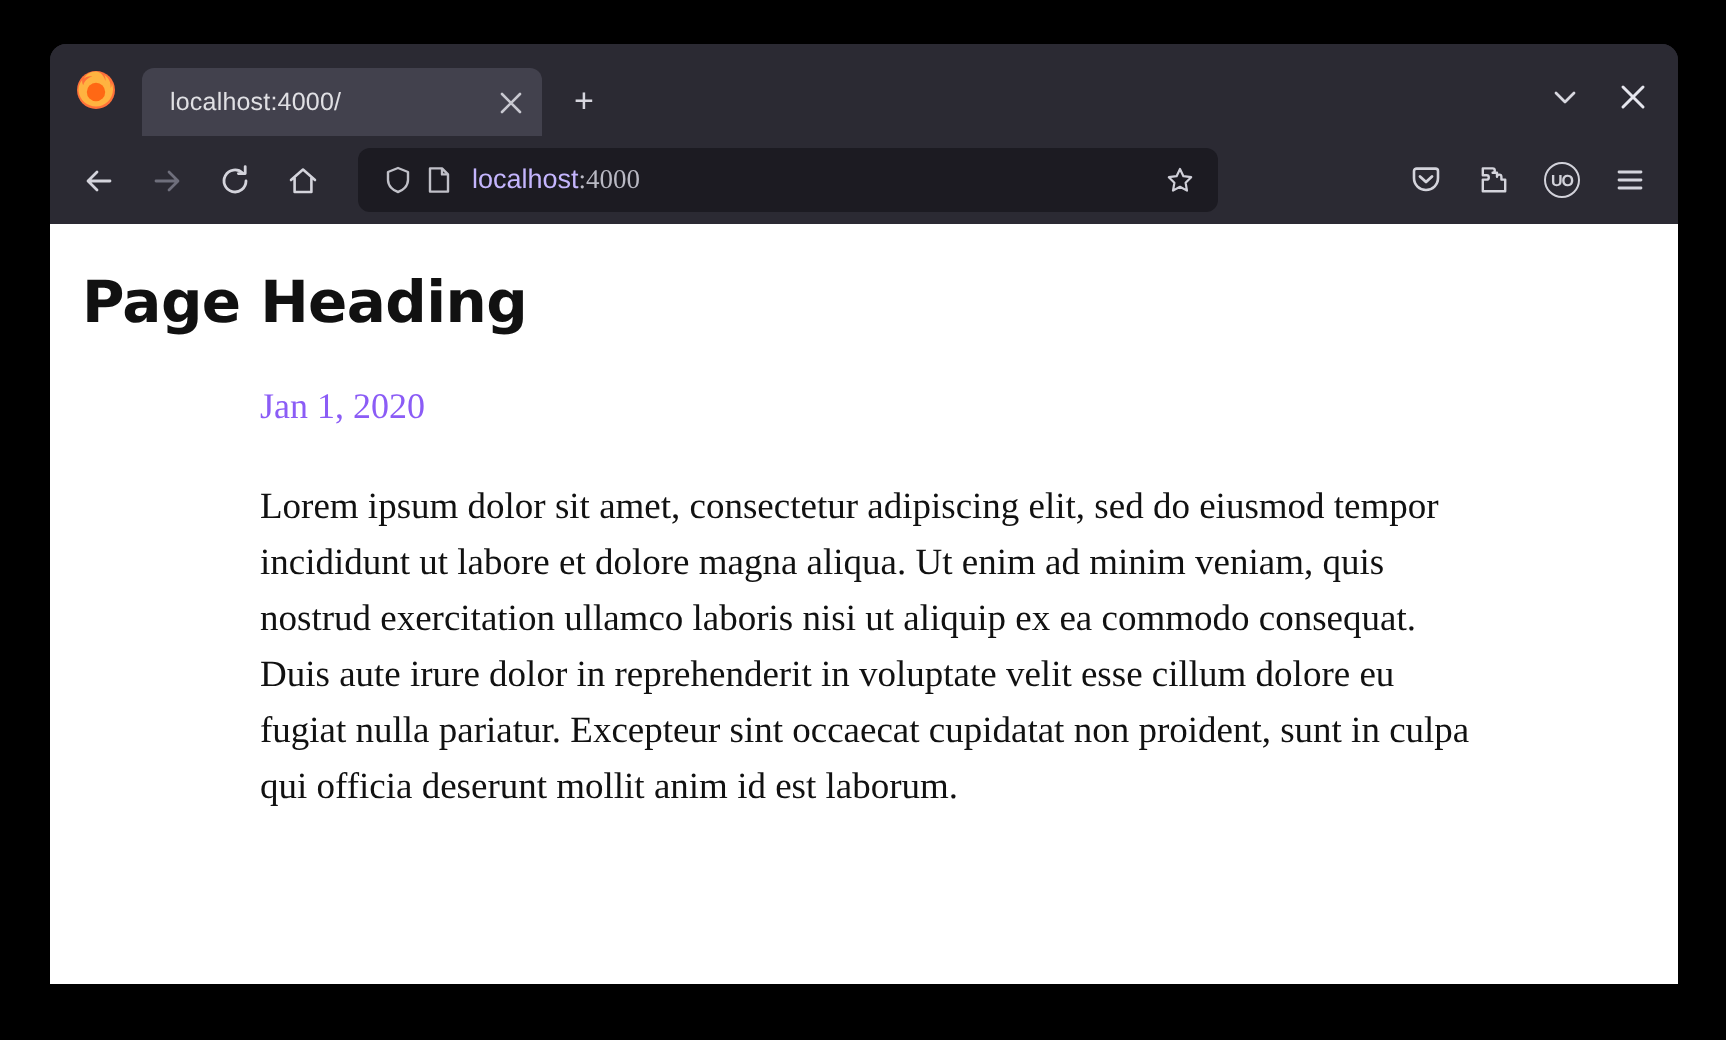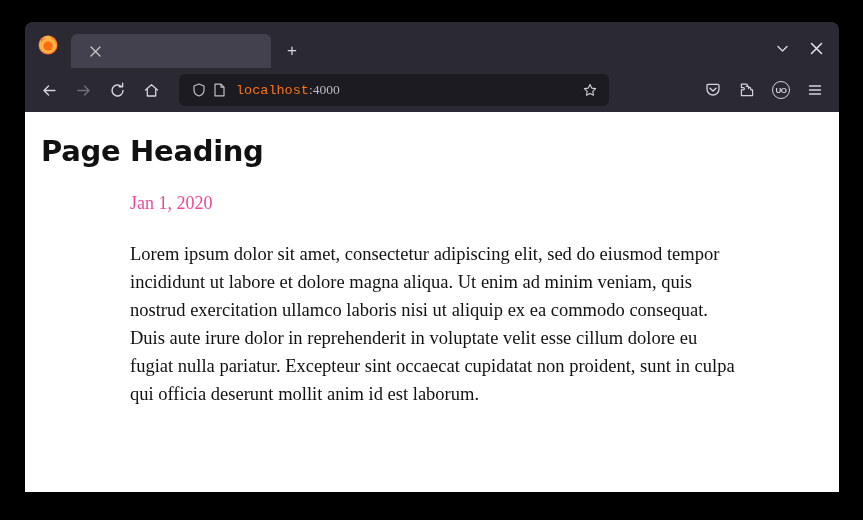--- a/index.html
+++ b/index.html
@@ -147,21 +147,21 @@
     flex: 0 0 auto;
   }
   .url-text {
     flex: 1 1 auto;
     color: #fbfbfe;
     font-size: 13.5px;
     margin-left: 7px;
     white-space: nowrap;
     overflow: hidden;
   }
-  .url-text .host { color: #f97316; font-family: Liberation Mono, monospace; }
+  .url-text .host { color: #c4b5fd; }
   .url-text .port { color: #b9b9c3; font-family: Liberation Serif, serif; }
   .star {
     width: 22px; height: 22px;
     display:flex; align-items:center; justify-content:center;
     color:#cfcfd8; font-size: 14px;
     flex: 0 0 auto;
   }
 
   .toolbar-right { display: flex; align-items: center; margin-left: auto; }
   .tb-btn {
@@ -203,21 +203,21 @@
     font-family: "DejaVu Sans", sans-serif;
     font-weight: bold;
     font-size: 21px;
     color: #111111;
     margin: 31px 0 0 0;
     letter-spacing: -0.2px;
   }
   .post-date {
     font-family: "Liberation Serif", serif;
     font-size: 18px;
-    color: #ec4899;
+    color: #8b5cf6;
     margin: 25px 0 0 0;
   }
   .post-body {
     font-family: "Liberation Serif", serif;
     font-size: 18.5px;
     line-height: 28px;
     color: #111111;
     margin: 26px 0 0 0;
     max-width: 608px;
   }
@@ -231,20 +231,21 @@
 
     <div class="firefox-logo">
       <svg width="22" height="22" viewBox="0 0 22 22">
         <circle cx="11" cy="11" r="9.5" fill="#ff7139"></circle>
         <path d="M11 1.8c-3 0-5 1.6-6 3.4 1.3-1 2.8-1.3 4.2-.9-2.4.6-4 2.3-4.6 4.3-.5-.9-.6-1.9-.5-2.6-1.3 1.5-2 3.5-1.8 5.6.5 4.4 4.3 7.6 8.7 7.6 4.7 0 8.5-3.8 8.5-8.5 0-1.2-.2-2.2-.7-3.2.1.9 0 1.8-.5 2.5.3-2.6-1-5.2-3.2-6.6.6 1 .8 2.1.6 3.1C14.9 3.6 13 1.8 11 1.8z" fill="#ffb340"></path>
         <circle cx="11" cy="12" r="4.6" fill="#ff4f05" opacity="0.75"></circle>
       </svg>
     </div>
 
     <div class="tab">
+      <span class="tab-title">localhost:4000/</span>
       <span class="tab-close">
         <svg width="11" height="11" viewBox="0 0 11 11">
             <path d="M1 1 L10 10 M10 1 L1 10" stroke="#c8c8d0" stroke-width="1.3" fill="none" stroke-linecap="round"></path>
           </svg>
       </span>
     </div>
 
     <div class="new-tab">+</div>
 
     <div class="tabstrip-spacer"></div>

